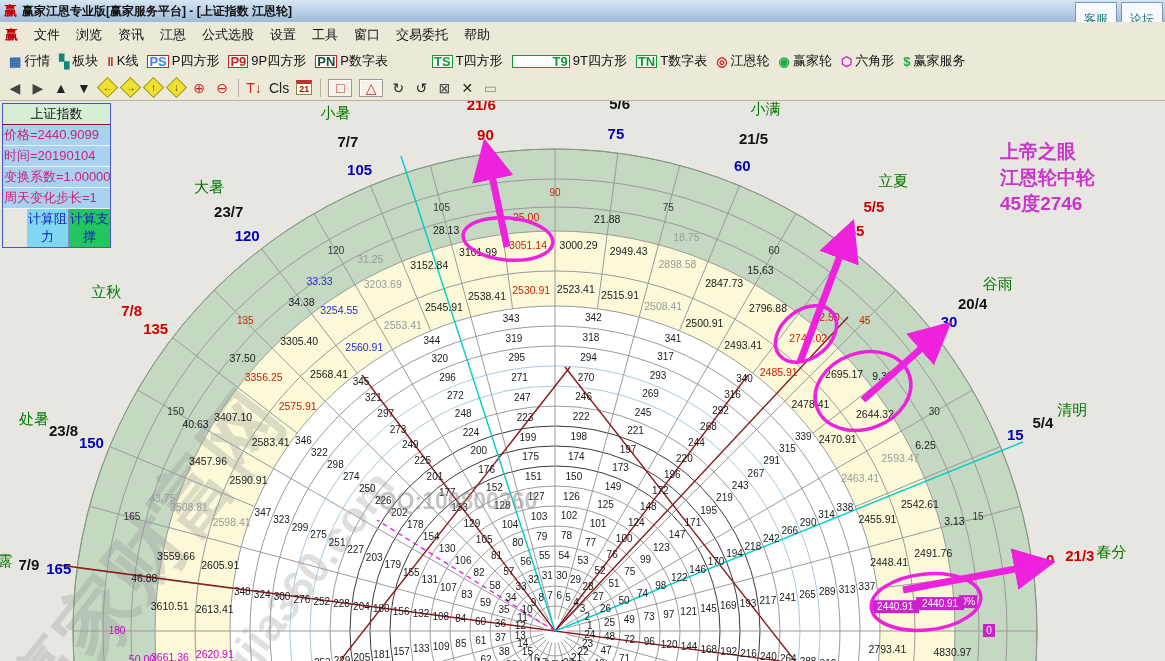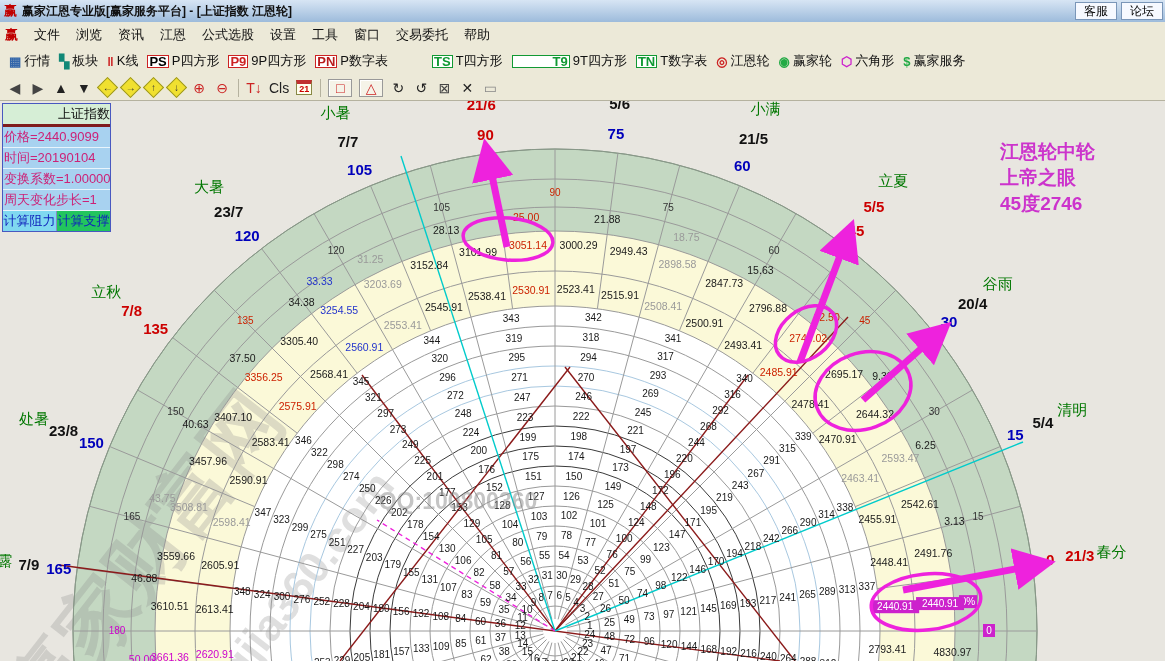--- a/index.html
+++ b/index.html
@@ -5,22 +5,22 @@
   html,body{margin:0;padding:0;background:#555;}
   #app{position:relative;width:1165px;height:661px;overflow:hidden;background:#e8e6e0;
        font-family:"Liberation Sans",sans-serif;}
   #wheelsvg{position:absolute;left:0;top:0;z-index:0;}
   
   .titlebar{position:absolute;left:0;top:0;width:1165px;height:22px;z-index:5;
     background:linear-gradient(#d7e5f4,#9dbbdb);border-bottom:1px solid #7793b5;
     display:flex;align-items:center;font-size:12px;font-weight:bold;color:#111;}
   .titlebar .logo{color:#c00000;font-weight:bold;margin:0 5px 0 4px;font-size:13px;}
   .tb-btns{margin-left:auto;display:flex;height:18px;margin-right:2px;}
-  .tb-btn{background:#f6f9ff;border:1px solid #7a96b8;color:#000000;font-size:12px;
-    font-weight:normal;padding:8px 8px;margin-left:4px;cursor:pointer;display:flex;align-items:center;}
+  .tb-btn{background:#f6f9ff;border:1px solid #7a96b8;color:#0f766e;font-size:12px;
+    font-weight:normal;padding:16px 8px;margin-left:4px;cursor:pointer;display:flex;align-items:center;}
   .menubar{position:absolute;left:0;top:22px;width:1165px;height:25px;z-index:5;
     background:#ece9d8;border-bottom:1px solid #c9c6b6;display:flex;align-items:center;font-size:13px;color:#111;}
   .menubar .logo{color:#c00000;font-weight:bold;margin:0 8px 0 5px;}
   .menu-item{padding:2px 8px;cursor:pointer;}
   .toolbar1{position:absolute;left:0;top:47px;width:1165px;height:28px;z-index:5;
     background:#ece9d8;border-bottom:1px solid #c9c6b6;display:flex;align-items:center;font-size:13px;color:#111;}
   .t1-item{display:flex;align-items:center;margin-left:9px;cursor:pointer;}
   .t1-item .ic{margin-right:3px;font-size:13px;}
   .icbox{display:inline-block;font-size:9px;font-weight:bold;border:1px solid;padding:0 1px;background:#fff;line-height:11px;}
   .toolbar2{position:absolute;left:0;top:75px;width:1165px;height:25px;z-index:5;
@@ -28,25 +28,25 @@
   .t2-item{margin-left:7px;cursor:pointer;display:flex;align-items:center;justify-content:center;min-width:16px;}
   .t2-sep{width:1px;height:18px;background:#b5b29f;margin-left:8px;}
   .diamond{width:13px;height:13px;background:#f0e030;border:1px solid #999420;transform:rotate(45deg);
     display:flex;align-items:center;justify-content:center;}
   .diamond span{transform:rotate(-45deg);font-size:10px;color:#333;font-weight:bold;}
   .shapebtn{border:1px solid #999;background:#f5f3e8;padding:0 3px;box-shadow:inset 1px 1px 0 #fff;}
   .cal{border:1px solid #884;background:#ffe;font-size:9px;font-weight:bold;color:#c00;
     border-top:4px solid #c03030;padding:0 2px;line-height:10px;}
   
   .infopanel{position:absolute;left:2px;top:103px;width:107px;z-index:4;border:1px solid #4858c0;font-size:13px;}
-  .ip-title{background:#d6eed6;color:#111;text-align:right;padding:1px 0;border-bottom:3px solid #7f1d1d;}
+  .ip-title{background:#d6eed6;color:#111;text-align:center;padding:1px 0;border-bottom:1px solid #7f1d1d;}
   .ip-row{background:#a8d2f0;color:#cc2277;padding:1px 1px;border-bottom:1px solid #e8f4fc;white-space:nowrap;overflow:hidden;}
   .ip-btns{display:flex;}
   .ip-btn{flex:1;text-align:center;color:#1122bb;padding:1px 0;cursor:pointer;border-right:1px solid #8888c8;}
-  .ip-btn.b1{background:#7fd8f0;}
+  .ip-btn.b1{background:#7fd8f0;margin-left:24px;}
   .ip-btn.b2{background:#22c55e;border-right:none;}
   
   .annot{position:absolute;left:1000px;top:139px;z-index:3;color:#cc33cc;font-size:19px;font-weight:bold;line-height:26px;white-space:nowrap;}
   text{font-family:"Liberation Sans",sans-serif;}
 </style>
 </head>
 <body>
 
 <div id="app">
   <svg id="wheelsvg" width="1165" height="661">
@@ -531,29 +531,29 @@
       </span>
       <span class="t1-item">
         <span class="ic" style="color: rgb(17, 136, 119); font-weight: bold;">▚</span>
         <span>板块</span>
       </span>
       <span class="t1-item">
         <span class="ic" style="color: rgb(204, 34, 34); font-weight: bold;">‖</span>
         <span>K线</span>
       </span>
       <span class="t1-item">
-        <span class="ic icbox" style="color: #000000; border-color: rgb(204, 34, 34);">PS</span>
+        <span class="ic icbox" style="color: #3b82f6; border-color: rgb(204, 34, 34);">PS</span>
         <span>P四方形</span>
       </span>
       <span class="t1-item">
         <span class="ic icbox" style="color: rgb(204, 34, 34); border-color: rgb(204, 34, 34);">P9</span>
         <span>9P四方形</span>
       </span>
       <span class="t1-item">
-        <span class="ic icbox" style="color: #b91c1c; border-color: rgb(204, 34, 34);">PN</span>
+        <span class="ic icbox" style="color: #14532d; border-color: rgb(204, 34, 34);">PN</span>
         <span>P数字表</span>
       </span>
       <span class="t1-item">
         <span class="ic icbox" style="color: rgb(17, 153, 51); border-color: rgb(17, 153, 51); margin-left: 35px;">TS</span>
         <span>T四方形</span>
       </span>
       <span class="t1-item">
         <span class="ic icbox" style="color: rgb(17, 153, 51); border-color: rgb(17, 153, 51); padding-left: 40px;">T9</span>
         <span>9T四方形</span>
       </span>
@@ -629,17 +629,17 @@
         <div class="ip-row">变换系数=1.00000</div>
         <div class="ip-row">周天变化步长=1</div>
       </div>
     <div class="ip-btns" id="ipbtns">
         <div class="ip-btn b1">计算阻力</div>
         <div class="ip-btn b2">计算支撑</div>
       </div>
   </div>
 
   <div class="annot" id="annot">
+      <div>上帝之眼</div>
       <div>江恩轮中轮</div>
-      <div>上帝之眼</div>
       <div>45度2746</div>
     </div>
 </div>
 
 </body></html>

